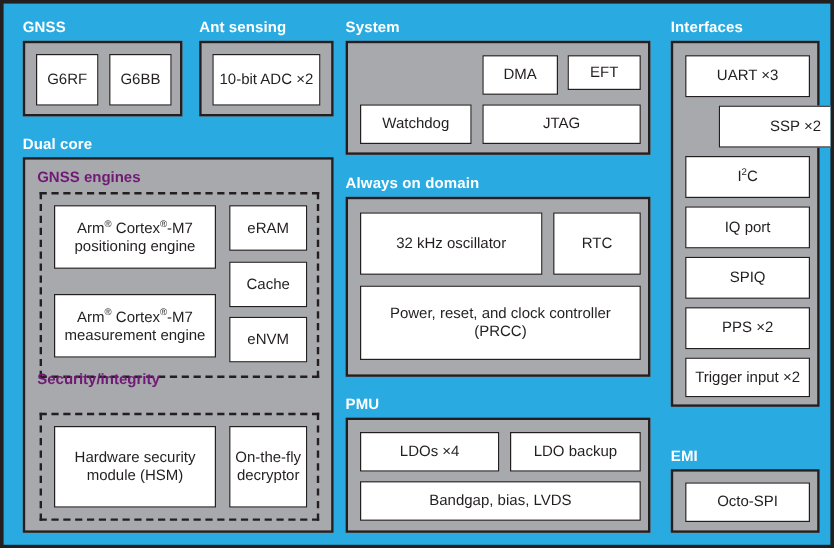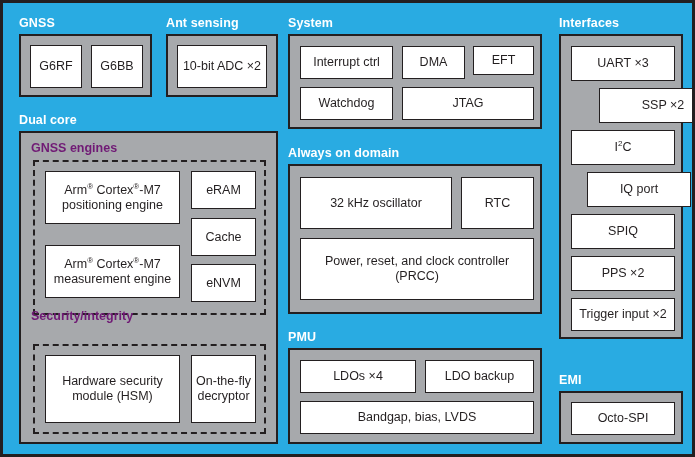--- a/index.html
+++ b/index.html
@@ -110,21 +110,20 @@
     <div class="blk" style="left:170px; top:131px; width:65px; height:38px;">eNVM</div>
 
     <div class="inner-label" style="left:10px; top:176px;">Security/integrity</div>
     <div class="dashed" style="left:12px; top:211px; width:233px; height:90px;"></div>
     <div class="blk" style="left:24px; top:222px; width:135px; height:68px;">Hardware security module (HSM)</div>
     <div class="blk" style="left:170px; top:222px; width:65px; height:68px;">On-the-fly decryptor</div>
   </div>
 
   <div class="sect-label" style="left:285px; top:13px;">System</div>
   <div class="panel" style="left:285px; top:31px; width:254px; height:95px;">
-    <div class="blk" style="left:10px; top:10px; width:93px; height:33px;">Interrupt ctrl</div>
     <div class="blk" style="left:112px; top:10px; width:63px; height:33px;">DMA</div>
     <div class="blk" style="left:183px; top:10px; width:61px; height:29px;">EFT</div>
     <div class="blk" style="left:10px; top:51px; width:93px; height:33px;">Watchdog</div>
     <div class="blk" style="left:112px; top:51px; width:132px; height:33px;">JTAG</div>
   </div>
 
   <div class="sect-label" style="left:285px; top:143px;">Always on domain</div>
   <div class="panel" style="left:285px; top:161px; width:254px; height:150px;">
     <div class="blk" style="left:10px; top:11px; width:152px; height:52px;">32 kHz oscillator</div>
     <div class="blk" style="left:171px; top:11px; width:73px; height:52px;">RTC</div>
@@ -138,21 +137,21 @@
     <div class="blk" style="left:10px; top:51px; width:234px; height:33px;">Bandgap, bias, LVDS</div>
   </div>
 
   <div class="sect-label" style="left:556px; top:13px;">Interfaces</div>
   <div class="panel" style="left:556px; top:31px; width:124px; height:305px;">
     <div class="blk" style="left:10px; top:10px; width:104px; height:35px;">UART ×3</div>
     <div class="blk" style="left:10px; top:52px; width:128px; height:35px;margin-left:28px;">SSP ×2</div>
     <div class="blk" style="left:10px; top:94px; width:104px; height:35px;">
       <span>I<sup>2</sup>C</span>
     </div>
-    <div class="blk" style="left:26px; top:136px; width:104px; height:35px;">IQ port</div>
+    <div class="blk" style="left:10px; top:136px; width:104px; height:35px;">IQ port</div>
     <div class="blk" style="left:10px; top:178px; width:104px; height:35px;">SPIQ</div>
     <div class="blk" style="left:10px; top:220px; width:104px; height:35px;">PPS ×2</div>
     <div class="blk" style="left:10px; top:262px; width:104px; height:33px;">Trigger input ×2</div>
   </div>
 
   <div class="sect-label" style="left:556px; top:370px;">EMI</div>
   <div class="panel" style="left:556px; top:388px; width:124px; height:53px;">
     <div class="blk" style="left:10px; top:9px; width:104px; height:33px;">Octo-SPI</div>
   </div>
 

